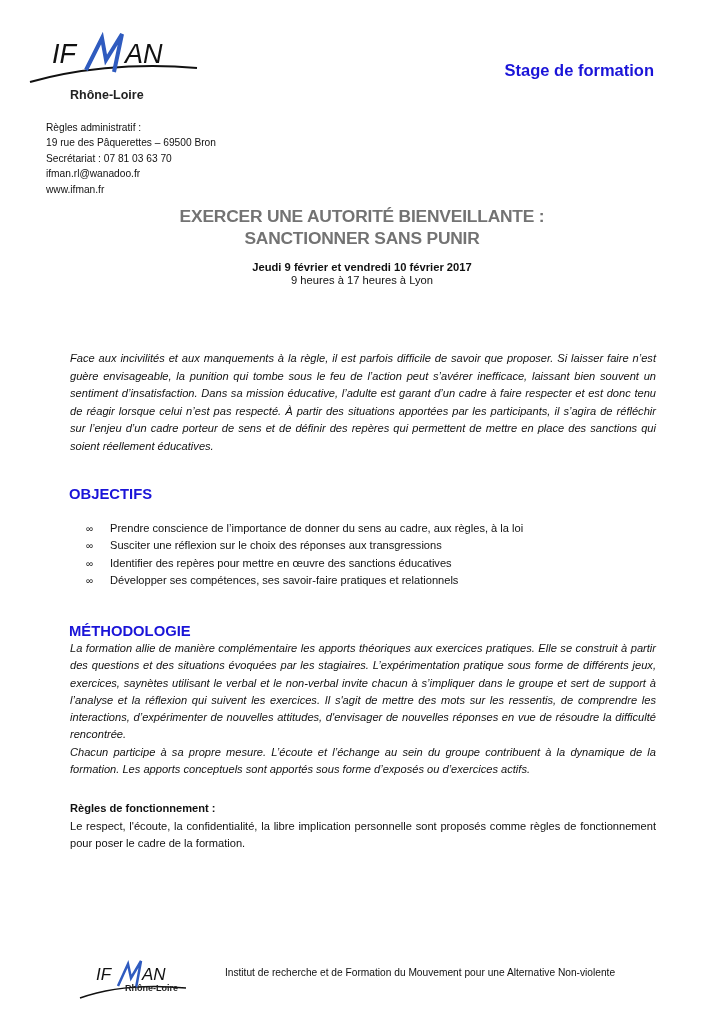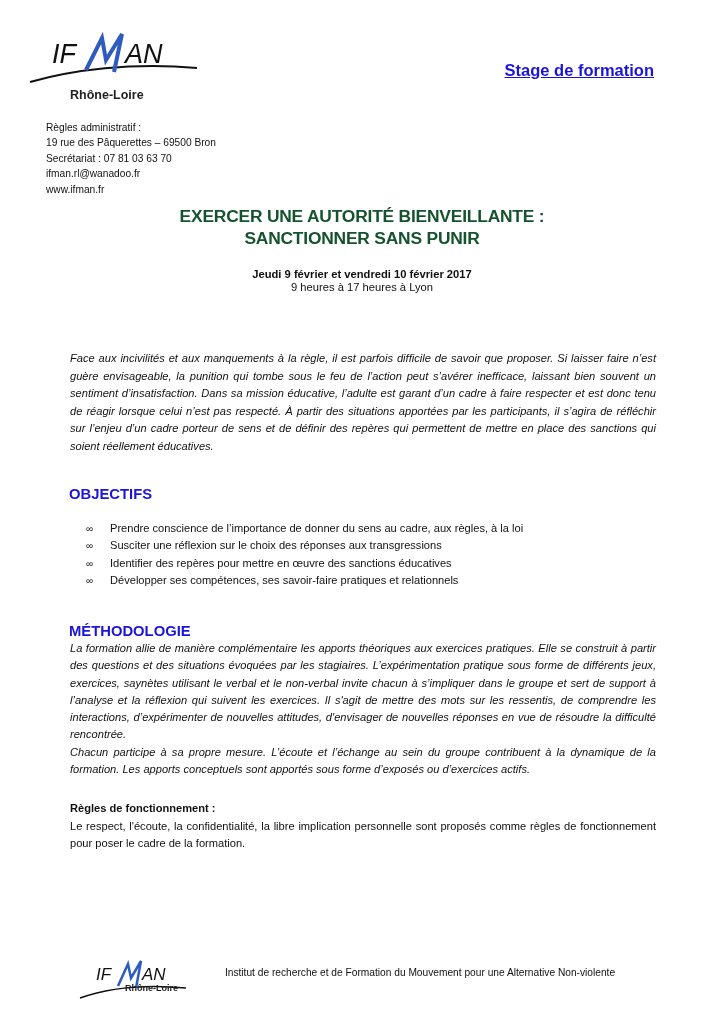--- a/index.html
+++ b/index.html
@@ -10,34 +10,33 @@
   .abs { position: absolute; }
   .logo-main { left: 22px; top: 30px; width: 180px; height: 80px; }
   .logo-sub {
     position: absolute; left: 48px; top: 58px;
     font-family: "Liberation Sans", sans-serif; font-weight: bold; font-size: 12.5px; color: #222;
   }
   .header-right {
     right: 70px; top: 58px; text-align: right;
     font-family: "Liberation Sans", sans-serif; font-weight: bold; font-size: 16.5px; color: #1a14d8;
     line-height: 24px;
-    text-decoration: underline;
   }
   .address {
     left: 46px; top: 120px; font-size: 10.2px; line-height: 15.4px; color: #111;
   }
   .title-block { left: 0; width: 724px; top: 205px; text-align: center; }
   .title {
-    font-weight: bold; font-size: 17.4px; color: #14532d; line-height: 22px;
+    font-weight: bold; font-size: 17.4px; color: #737373; line-height: 22px;
     letter-spacing: -0.2px;
     text-align: center;
   }
   .ref { font-size: 11px; color: #111; margin-top: 1px; }
   .ref .code { font-style: italic; }
-  .date { font-weight: bold; font-size: 11.2px; margin-top: 19px; color: #111; }
+  .date { font-weight: bold; font-size: 11.2px; margin-top: 12px; color: #111; }
   .hours { font-size: 11.2px; color: #111; margin-top: 1px; }
   .intro {
     left: 70px; width: 586px; top: 350px; font-style: italic; font-size: 11.1px;
     line-height: 17.6px; text-align: justify; color: #111;
   }
   .section-h {
     left: 69px; font-weight: bold; font-size: 14.8px; color: #1a14d8;
   }
   .obj-list { left: 86px; top: 520px; margin: 0; padding: 0; list-style: none; font-size: 11.1px; line-height: 17.4px; color: #111; }
   .obj-list li { display: flex; }

